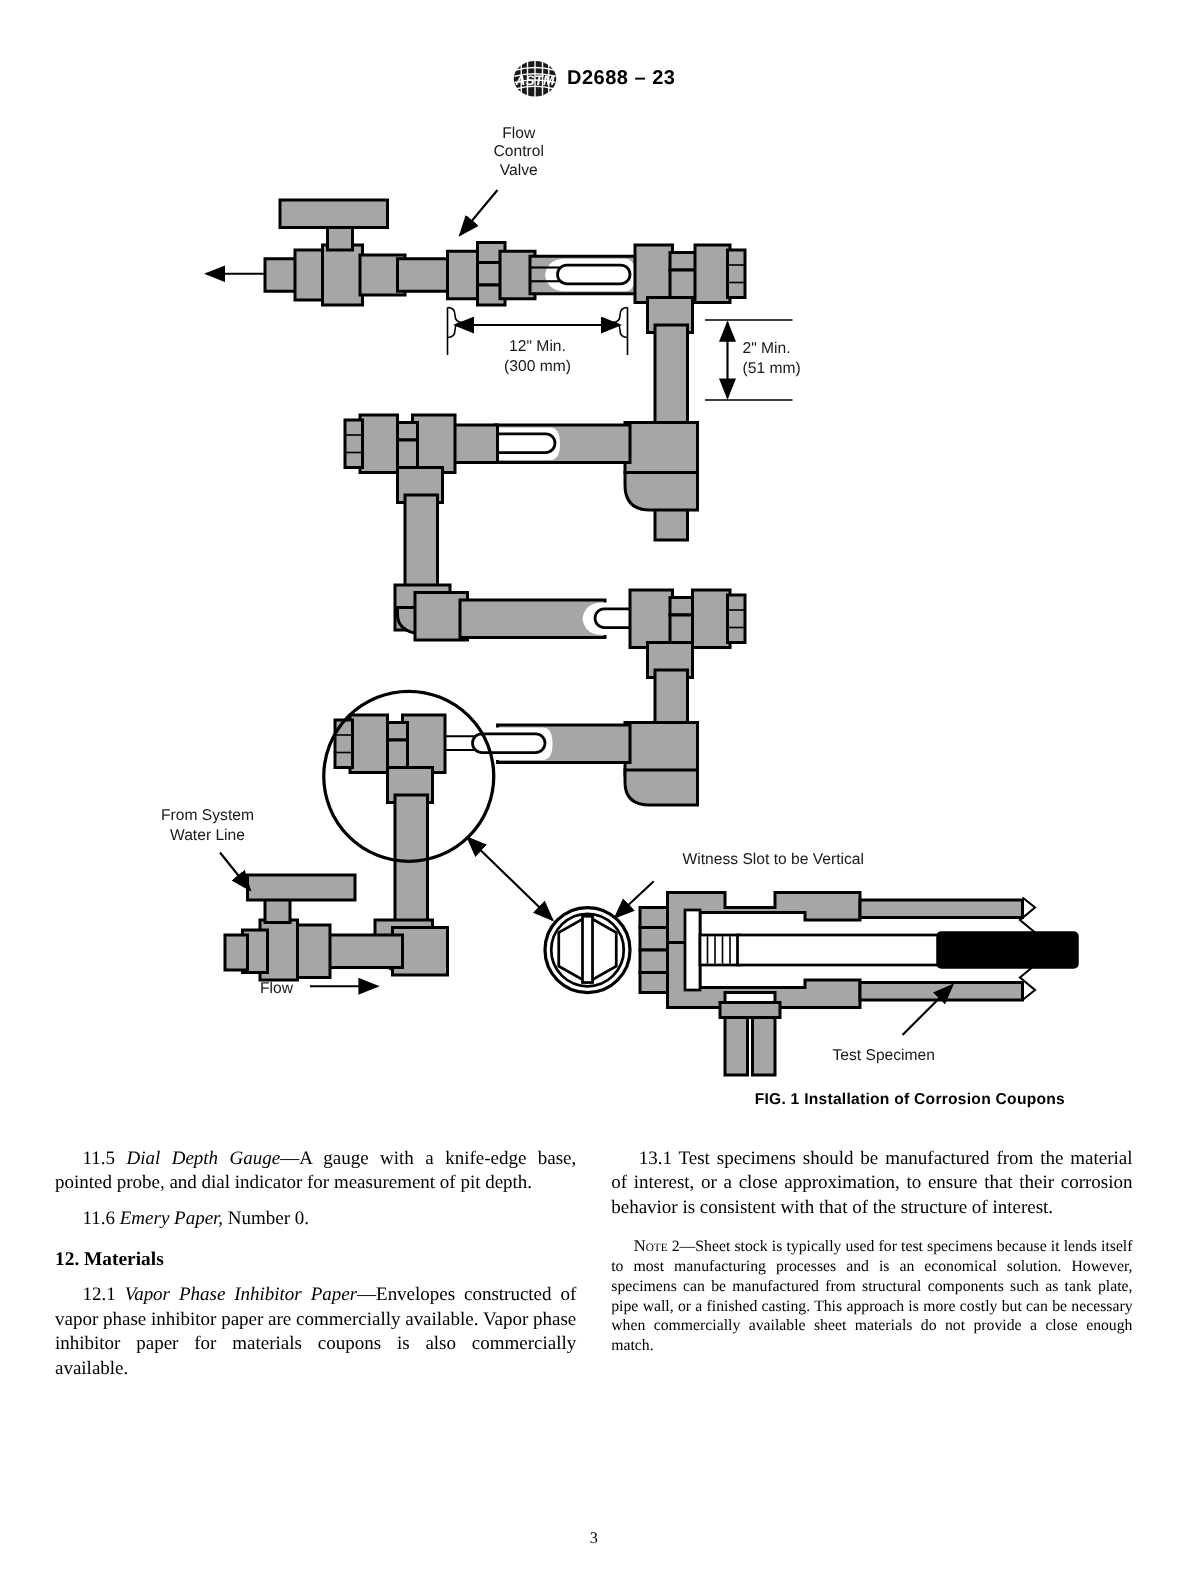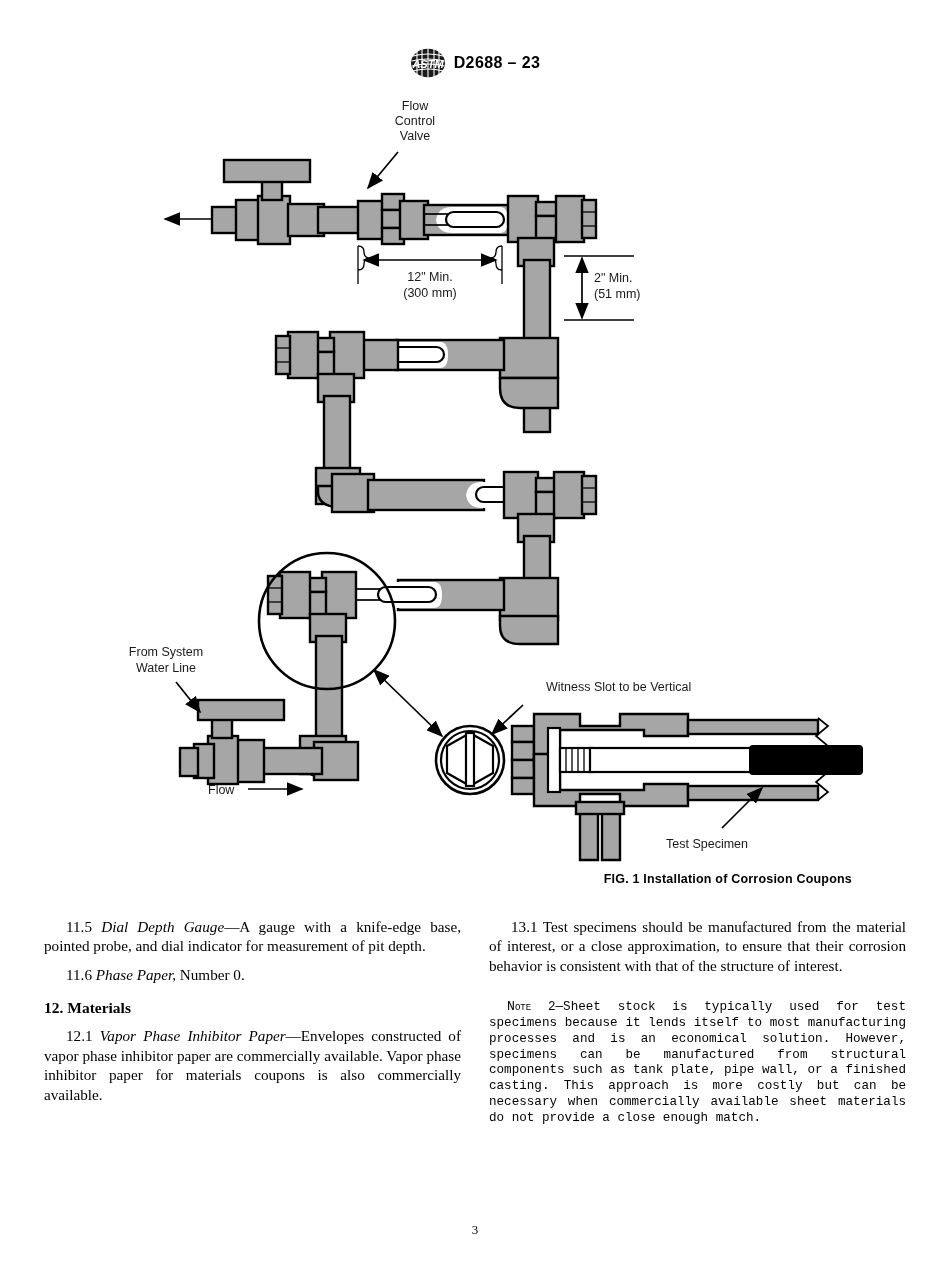--- a/index.html
+++ b/index.html
@@ -84,26 +84,25 @@
     margin-top: 9px;
   }
   h3.sec {
     font-size: 15.5px;
     font-weight: bold;
     margin: 15px 0 2px 0;
     text-align: left;
   }
   .it { font-style: italic; }
   p.note {
-    margin: 24px 0 0 0;
+    margin: 14px 0 0 0;
     font-size: 12.6px;
     line-height: 1.25;
     text-align: justify;
     text-indent: 18px;
-    font-family: Liberation Mono, monospace;
   }
   .smallcaps {
     font-variant: small-caps;
     font-size: 13.2px;
   }
 
   .page-num {
     position: absolute;
     top: 1222px;
     left: 0;
@@ -368,21 +367,21 @@
 </div>
 
 <div class="fig-caption">FIG. 1  Installation of Corrosion Coupons</div>
 
 <div class="body-cols">
 
   <div class="col">
 
     <p class="para indent"><span>11.5</span> <span class="it">Dial Depth Gauge</span><span>—A gauge with a knife-edge base, pointed probe, and dial indicator for measurement of pit depth.</span></p>
 
-    <p class="para indent"><span>11.6</span> <span class="it">Phase Paper,</span><span> Number 0.</span></p>
+    <p class="para indent"><span>11.6</span> <span class="it">Emery Paper,</span><span> Number 0.</span></p>
 
     <h3 class="sec">12.  Materials</h3>
 
     <p class="para indent"><span>12.1</span> <span class="it">Vapor Phase Inhibitor Paper</span><span>—Envelopes constructed of vapor phase inhibitor paper are commercially available. Vapor phase inhibitor paper for materials coupons is also commercially available.</span></p>
   </div>
 
   <div class="col">
 
     <p class="para indent"><span>13.1</span><span> Test specimens should be manufactured from the material of interest, or a close approximation, to ensure that their corrosion behavior is consistent with that of the structure of interest.</span></p>
 

